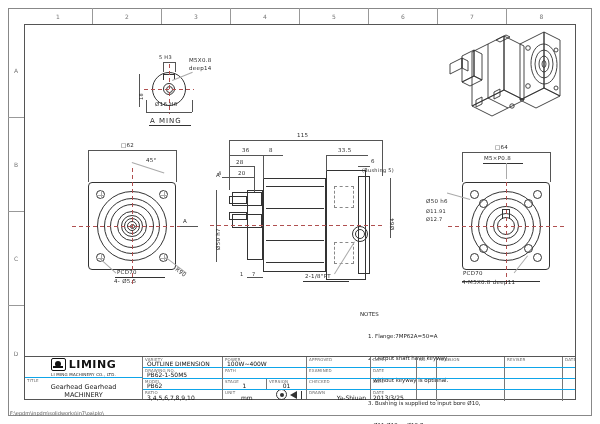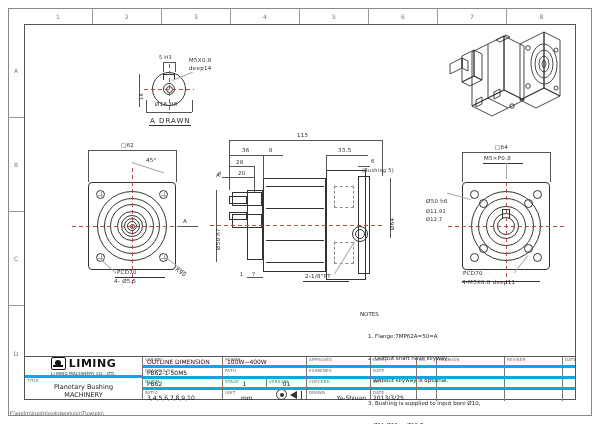--- a/index.html
+++ b/index.html
@@ -48,21 +48,21 @@
   .box{position:absolute;border:1px solid #333;box-sizing:border-box;}
   .cir{position:absolute;border:1px solid #333;border-radius:50%;box-sizing:border-box;}
   .dash{position:absolute;border:1px dashed #888;box-sizing:border-box;}
 
   
   .tblock{position:absolute;left:24px;top:356px;width:552px;height:44px;
           border:1px solid #555;box-sizing:border-box;
           display:flex;font-size:5px;}
   .tb-cell{border-right:1px solid #777;box-sizing:border-box;position:relative;}
   .tb-cell:last-child{border-right:none;}
-  .tb-row{border-bottom:3px solid #0ea5e9;box-sizing:border-box;position:relative;
+  .tb-row{border-bottom:1px solid #0ea5e9;box-sizing:border-box;position:relative;
           overflow:hidden;}
   .tb-row:last-child{border-bottom:none;}
   .lbl{position:absolute;left:2px;top:0px;font-size:4px;color:#666;
        letter-spacing:.2px;white-space:nowrap;}
   .val{position:absolute;left:4px;bottom:0px;font-size:6px;color:#111;
        white-space:nowrap;}
   .val.c{left:0;right:0;text-align:center;}
   .val.r{left:auto;right:4px;}
 
   .logo-wrap{display:flex;flex-direction:column;align-items:center;
@@ -145,21 +145,21 @@
 
     <div class="dln h" style="left:146px;top:112px;width:46px;"></div>
     <div class="dln v" style="left:146px;top:100px;height:12px;"></div>
     <div class="dln v" style="left:192px;top:100px;height:12px;"></div>
     <div class="dt" style="left:155px;top:101px;">Ø16 H6</div>
 
     <div class="xln h" style="left:172px;top:80px;width:22px;transform:rotate(-22deg);transform-origin:0 0;"></div>
     <div class="dt" style="left:189px;top:57px;">M5X0.8</div>
     <div class="dt" style="left:189px;top:65px;">deep14</div>
 
-    <div class="dt" style="left:150px;top:117px;font-size:7px;letter-spacing:1px;">A DRAWN</div>
+    <div class="dt" style="left:150px;top:117px;font-size:7px;letter-spacing:1px;">A MING</div>
     <div class="ln h" style="left:149px;top:125px;width:42px;"></div>
   </div>
 
   <div>
 
     <div class="box" style="left:88px;top:182px;width:88px;height:88px;border-radius:4px;"></div>
 
     <div class="ln h" style="left:88px;top:190px;width:1px;"></div>
 
     <div class="cir" style="left:97px;top:191px;width:70px;height:70px;"></div>
@@ -378,21 +378,21 @@
         <div class="logo-wrap">
           <div class="logo-row">
             <span class="logo-mark"></span>
             <span class="logo-name">LIMING</span>
           </div>
           <div class="logo-sub">LI MING MACHINERY CO., LTD.</div>
         </div>
       </div>
       <div class="tb-row" style="height:23px;">
         <span class="lbl">TITLE</span>
-        <span style="position:absolute;left:0;right:0;top:5px;text-align:center;font-size:6.5px;">Planetary Bushing</span>
+        <span style="position:absolute;left:0;right:0;top:5px;text-align:center;font-size:6.5px;">Gearhead Gearhead</span>
         <span style="position:absolute;left:0;right:0;top:13px;text-align:center;font-size:6.5px;">MACHINERY</span>
       </div>
     </div>
 
     <div class="tb-cell" style="width:80px;">
       <div class="tb-row" style="height:11px;">
         <span class="lbl">VARIETY</span>
         <span class="val" style="font-size:6px;">OUTLINE DIMENSION</span>
       </div>
       <div class="tb-row" style="height:11px;">

